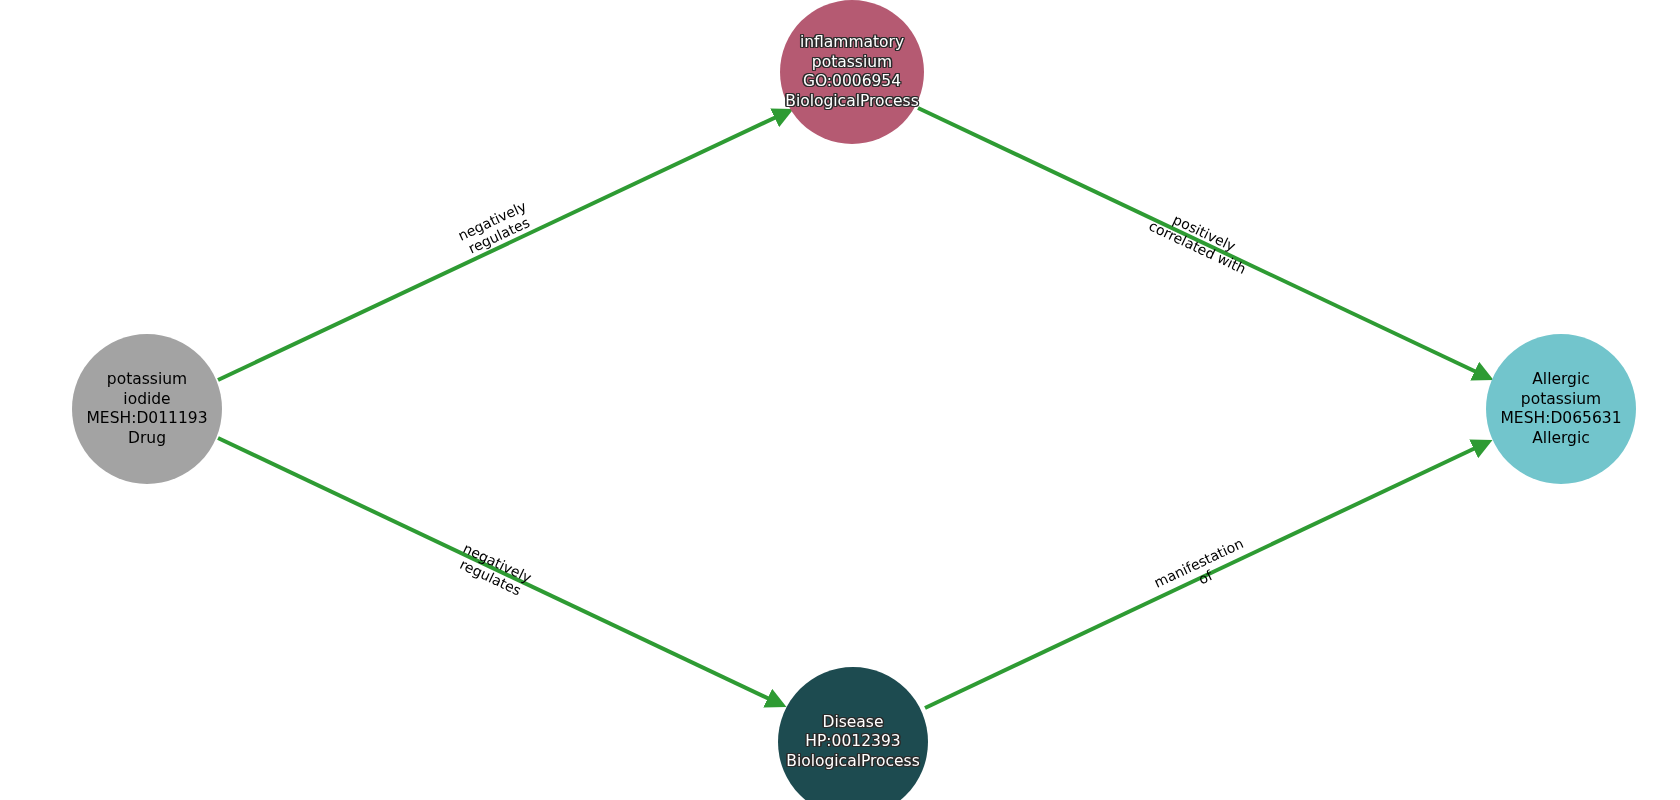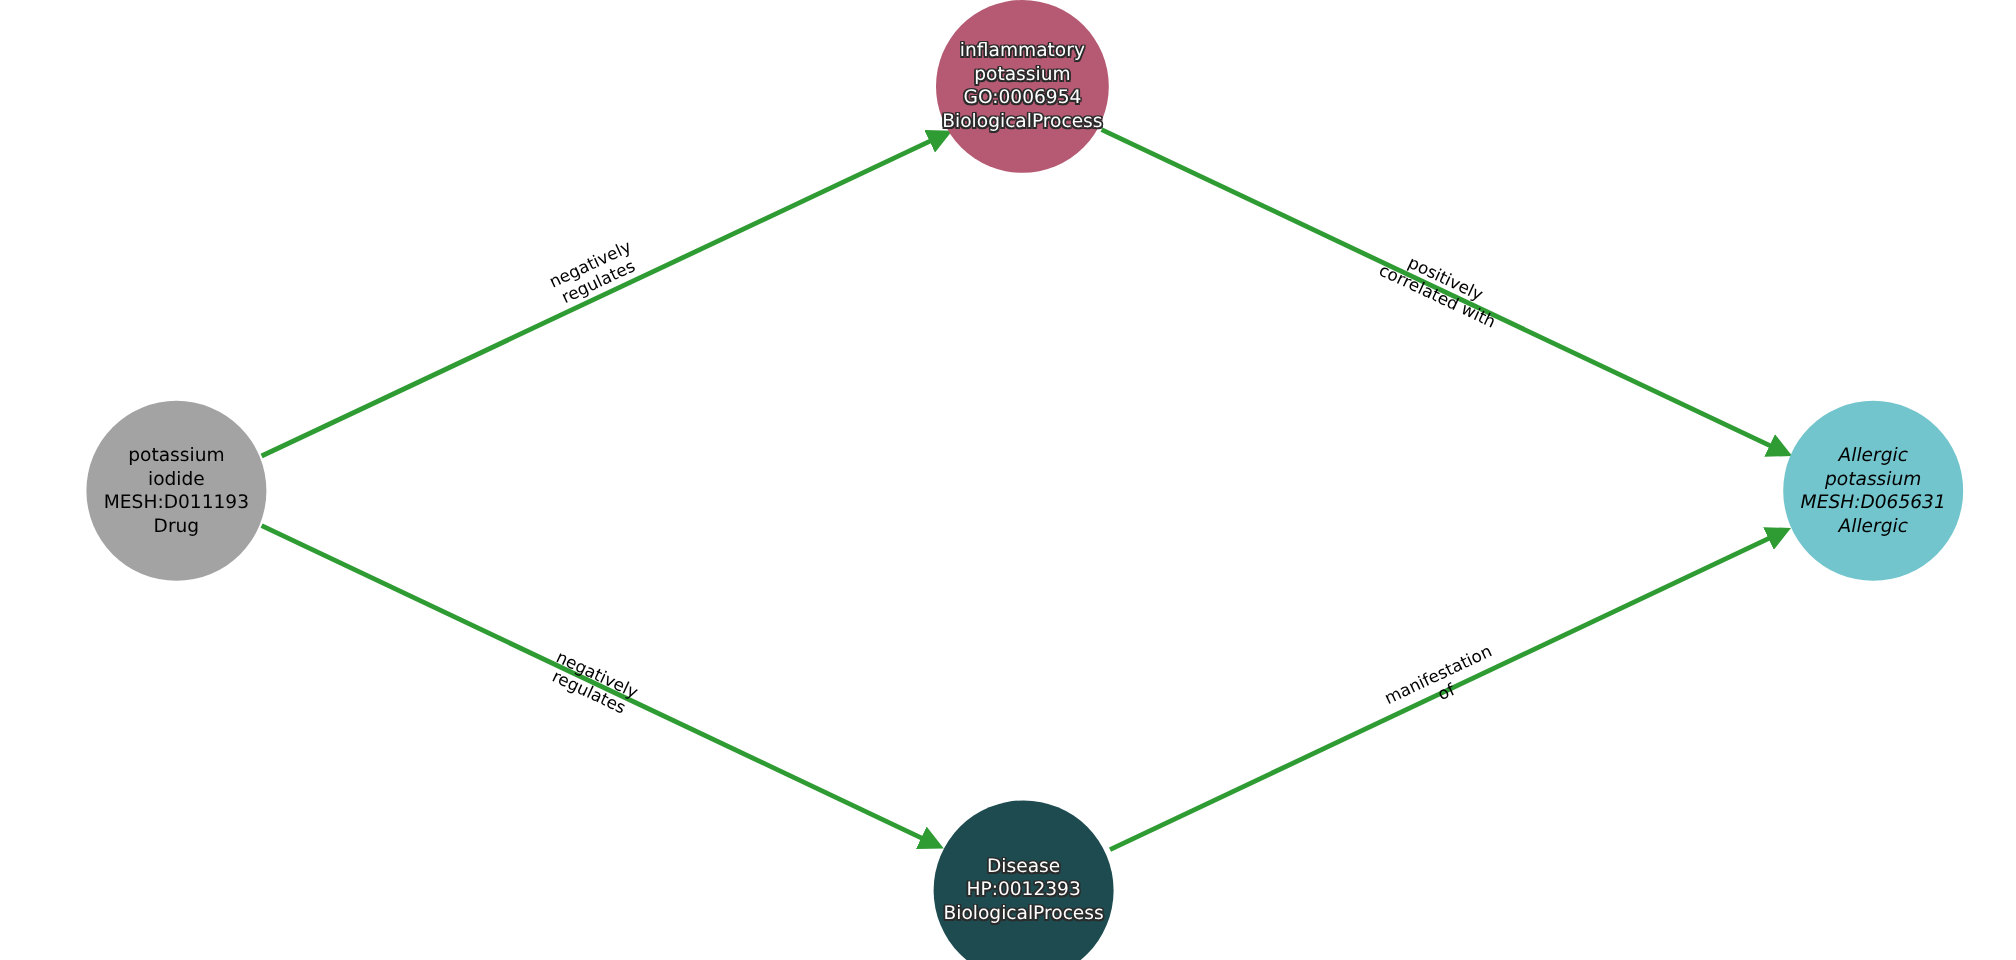--- a/index.html
+++ b/index.html
@@ -107,21 +107,21 @@
         <span class="line">potassium</span>
         <span class="line">GO:0006954</span>
         <span class="line">BiologicalProcess</span>
       </div>
       <div class="node dark-text" style="left: 72px; top: 334px; width: 150px; height: 150px; background: #a3a3a3;">
         <span class="line">potassium</span>
         <span class="line">iodide</span>
         <span class="line">MESH:D011193</span>
         <span class="line">Drug</span>
       </div>
-      <div class="node dark-text" style="left: 1486px; top: 334px; width: 150px; height: 150px; background: rgb(114, 197, 204); font-style: italic;">
+      <div class="node dark-text" style="left: 1486px; top: 334px; width: 150px; height: 150px; background: rgb(114, 197, 204);">
         <span class="line">Allergic</span>
         <span class="line">potassium</span>
         <span class="line">MESH:D065631</span>
         <span class="line">Allergic</span>
       </div>
       <div class="node light-text" style="left: 778px; top: 667px; width: 150px; height: 150px; background: rgb(29, 75, 80);">
         <span class="line">Disease</span>
         <span class="line">HP:0012393</span>
         <span class="line">BiologicalProcess</span>
       </div>

